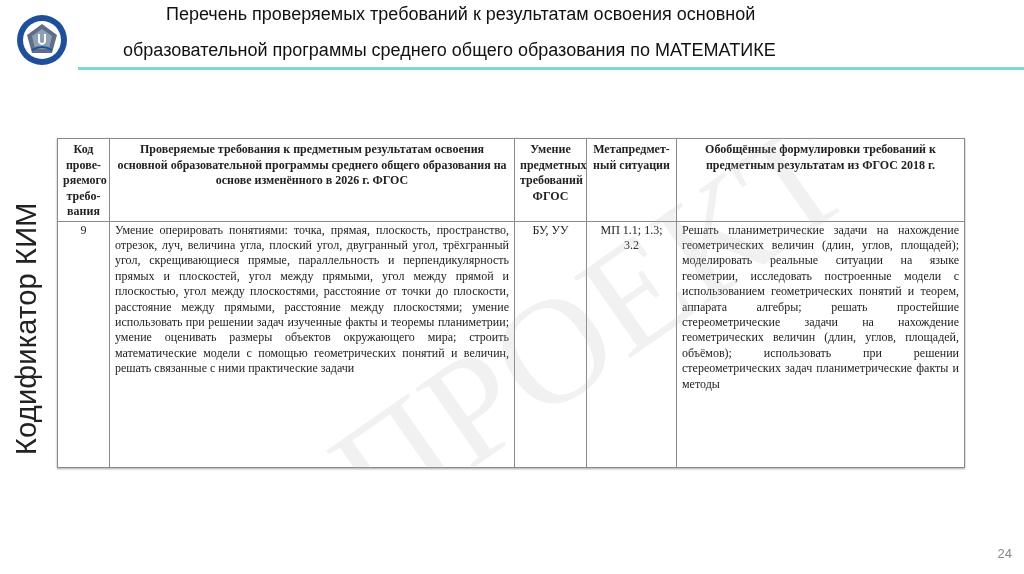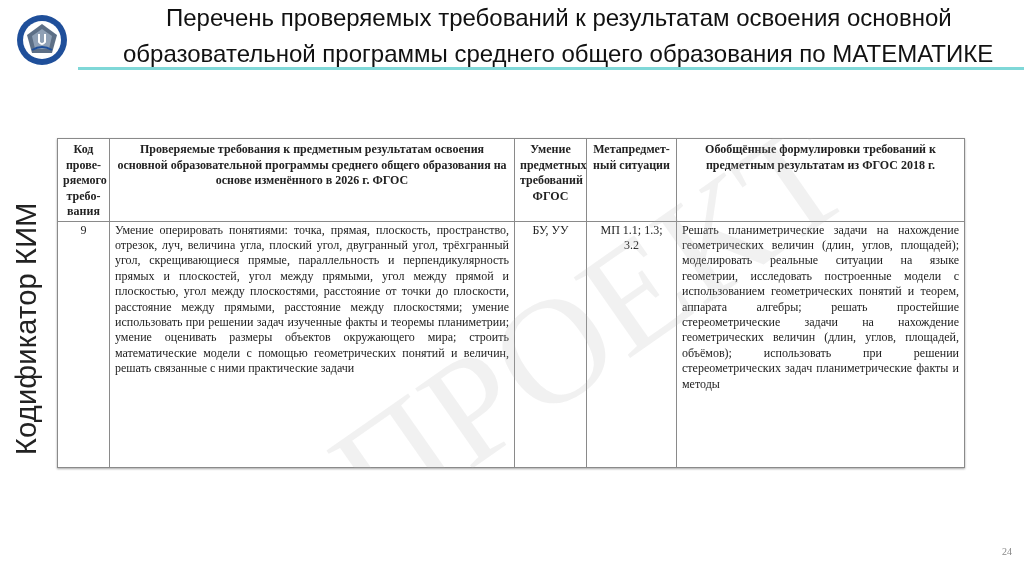--- a/index.html
+++ b/index.html
@@ -6,21 +6,21 @@
   body {
     width: 1024px; height: 574px; overflow: hidden;
     background: #ffffff; position: relative;
     font-family: "Liberation Sans", sans-serif;
   }
   .logo {
     position: absolute; left: 16px; top: 14px; width: 52px; height: 52px;
   }
   .title-line {
     position: absolute; font-family: "Liberation Sans", sans-serif;
-    font-size: 24px; color: #111; white-space: nowrap;
+    font-size: 18px; color: #111; white-space: nowrap;
   }
   .title-1 { left: 166px; top: 4px; }
   .title-2 { left: 123px; top: 40px; }
   .accent-rule {
     position: absolute; left: 78px; top: 67px; width: 946px; height: 3px;
     background: #7fd8d8;
   }
   .side-label {
     position: absolute; left: 10px; top: 455px;
     transform-origin: left top; transform: rotate(-90deg);
@@ -50,22 +50,22 @@
   .c-level { width: 72px; }
   .c-meta { width: 90px; }
   td.center { text-align: center; }
   td.justify { text-align: justify; }
   .watermark {
     position: absolute; left: 240px; top: 100px; font-family: "Liberation Serif", serif;
     font-size: 150px; color: rgba(180,180,180,0.18); transform: rotate(-35deg);
     pointer-events: none; white-space: nowrap;
   }
   .page-num {
-    position: absolute; right: 12px; top: 546px; font-size: 10px; color: #888;
-    font-family: Liberation Serif, serif;
+    position: absolute; right: 12px; top: 546px; font-size: 13px; color: #888;
+    font-family: Liberation Sans, sans-serif;
   }
 </style>
 </head>
 <body>
 
 <div class="logo">
   <svg width="52" height="52" viewBox="0 0 52 52">
     <circle cx="26" cy="26" r="25" fill="#1f4f9a"></circle>
     <circle cx="26" cy="26" r="19" fill="#ffffff"></circle>
     <polygon points="26,10 41,21 36,39 16,39 11,21" fill="#5d6f86"></polygon>

